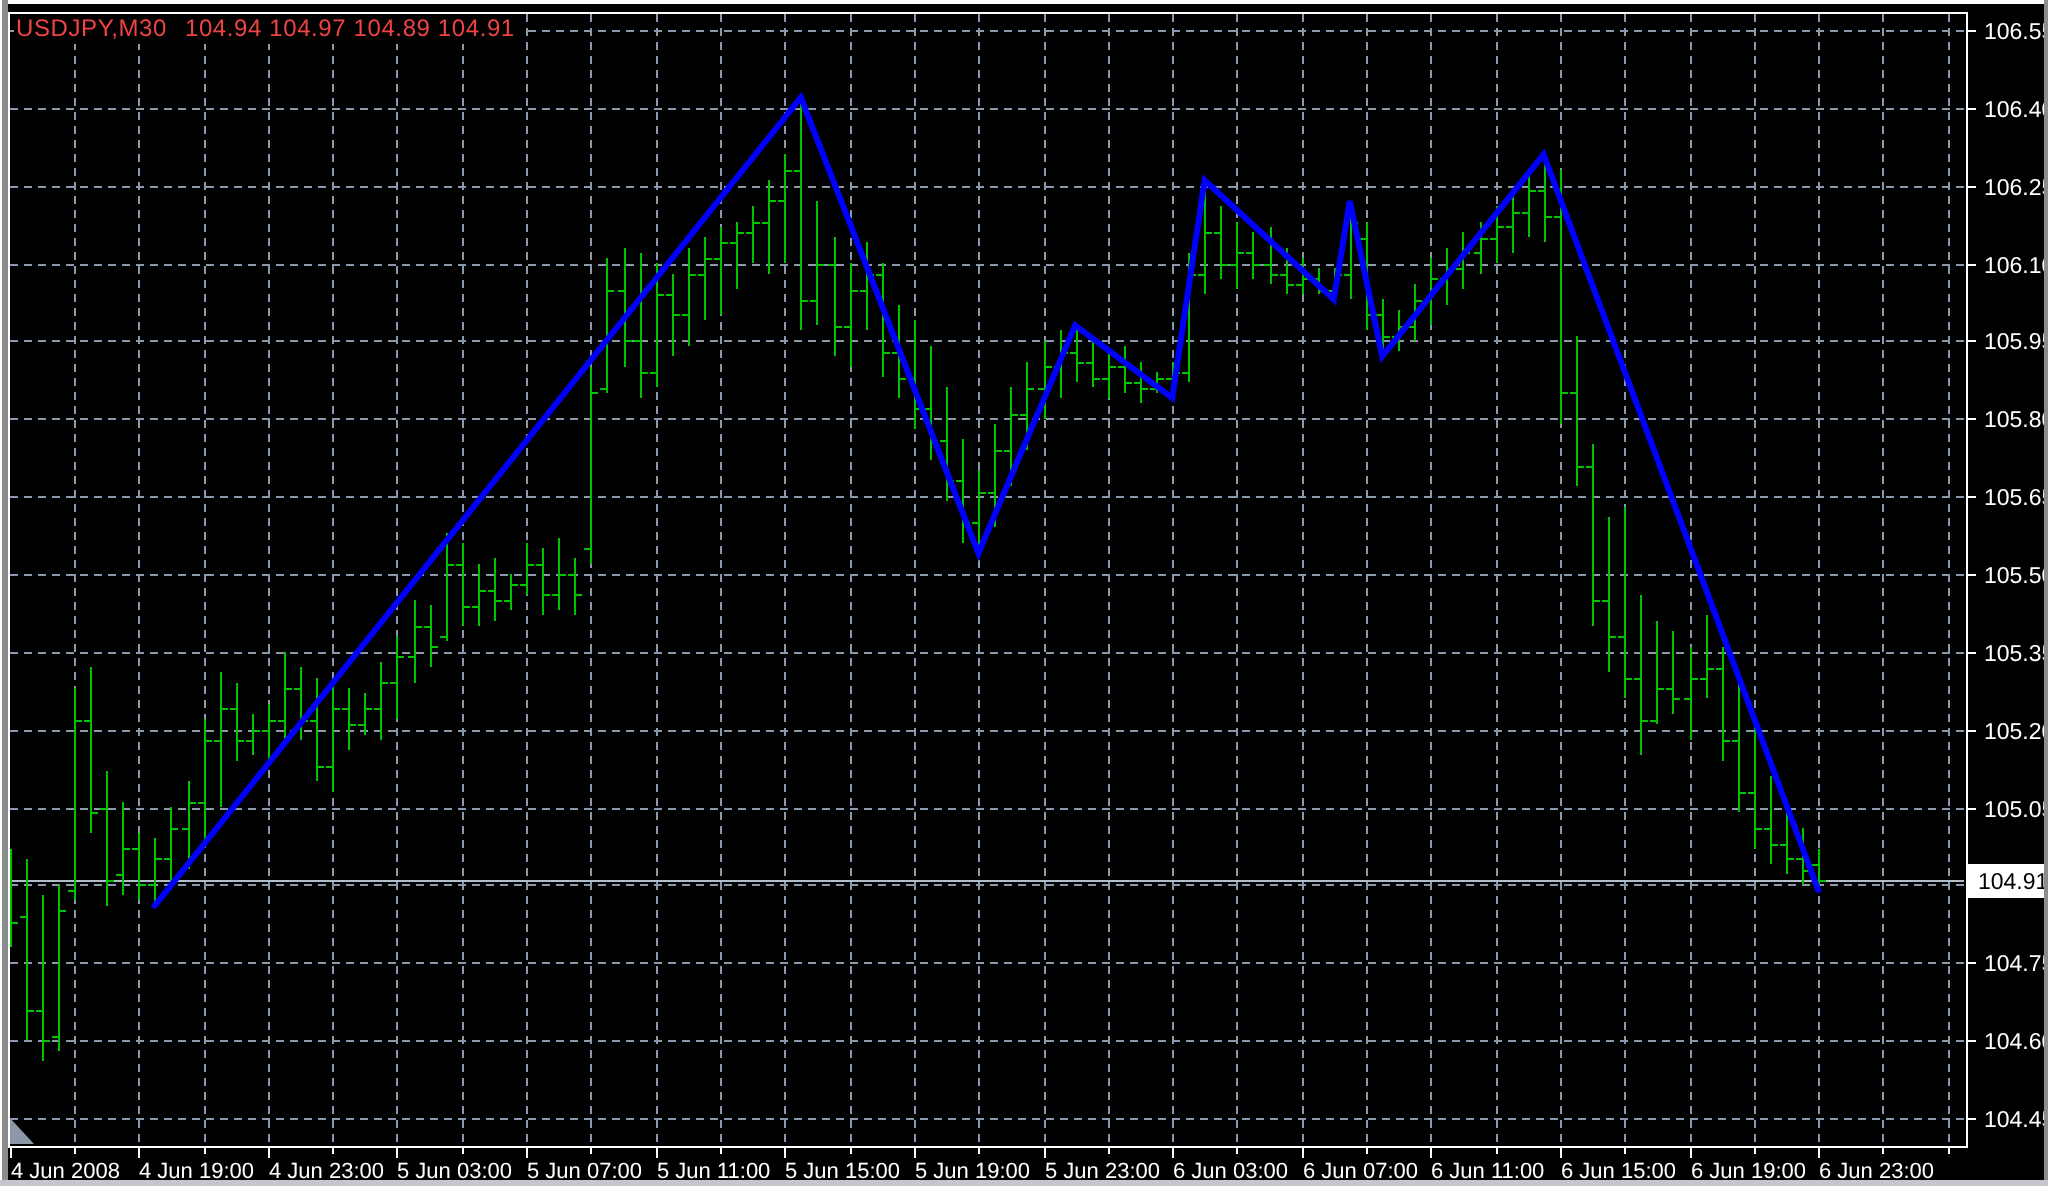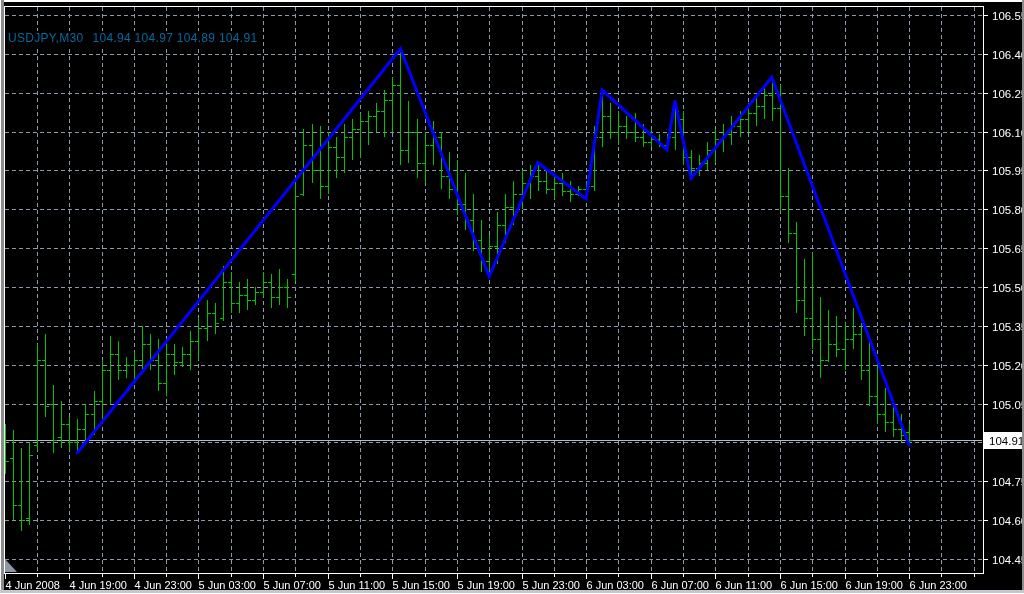--- a/index.html
+++ b/index.html
@@ -9,22 +9,22 @@
     background:#000;overflow:hidden;
     font-family:"Liberation Sans","DejaVu Sans",sans-serif;
   }
   .edge-top{position:absolute;left:0;top:0;width:1024px;height:2px;background:#ffffff;}
   .edge-left{position:absolute;left:0;top:0;width:4px;height:594px;background:#8c8c8c;border-left:1px solid #fff;}
   .edge-right{position:absolute;right:0;top:0;width:2px;height:594px;background:#8c8c8c;}
   .edge-bottom{position:absolute;left:0;bottom:0;width:1024px;height:4px;background:#c3c7cb;border-bottom:1px solid #fff;}
   svg#chart{position:absolute;left:0;top:0;}
   .title-overlay{
     position:absolute;left:7px;top:7px;
-    background:#000;color:#0369a1;font-size:12px;letter-spacing:.3px;
-    padding:0 6px 1px 1px;white-space:nowrap;line-height:14px;margin-top:24px;
+    background:#000;color:#ef4444;font-size:12px;letter-spacing:.3px;
+    padding:0 6px 1px 1px;white-space:nowrap;line-height:14px;
   }
   .title-overlay .ohlc{margin-left:9px;}
 </style>
 </head>
 <body>
 
 <div class="stage">
   <svg id="chart" width="1024" height="594">
       <rect x="0" y="0" width="1024" height="594" fill="#000000"></rect>
       <g stroke="#8a99ab" stroke-width="1" stroke-dasharray="4 3" shape-rendering="crispEdges">

